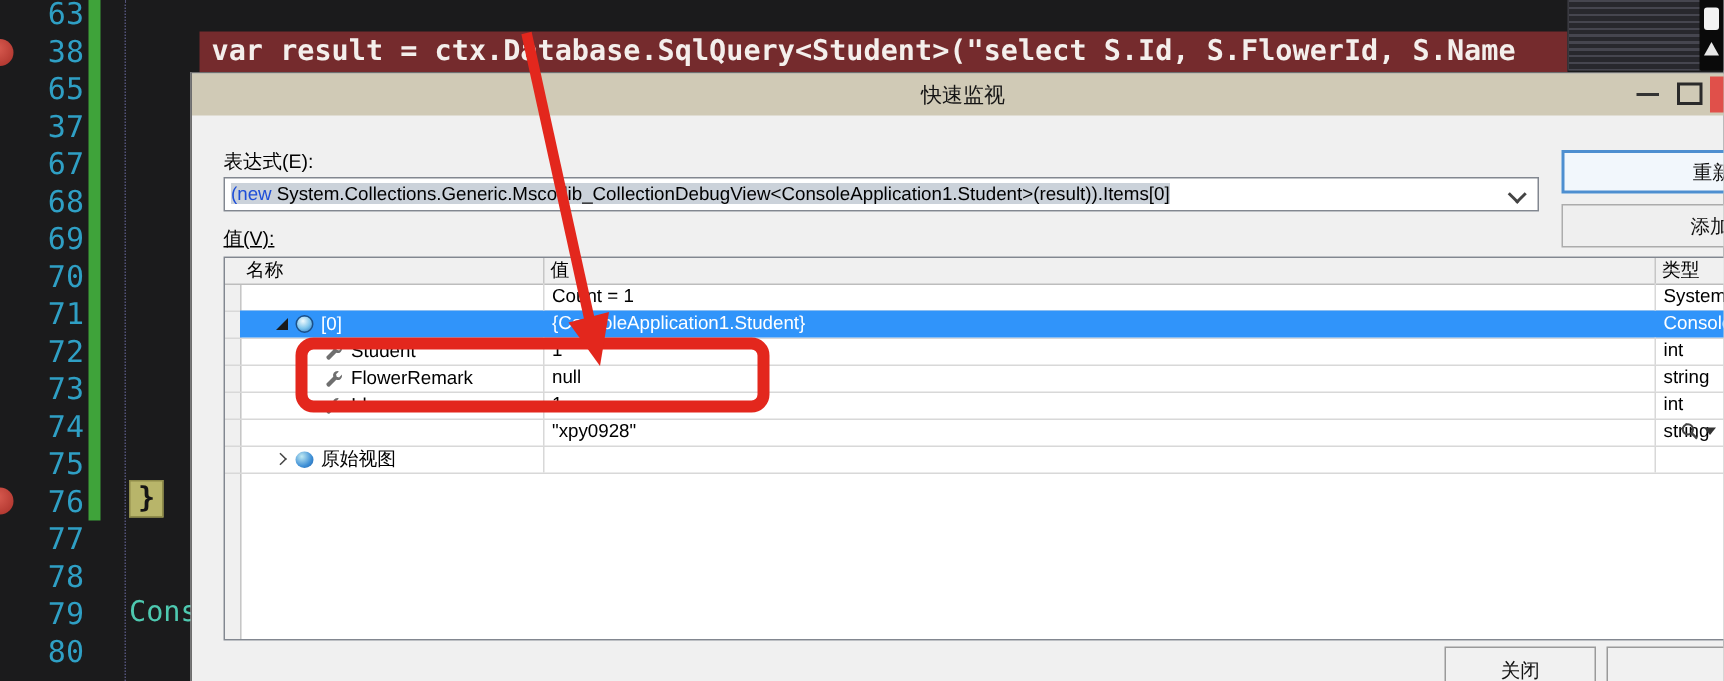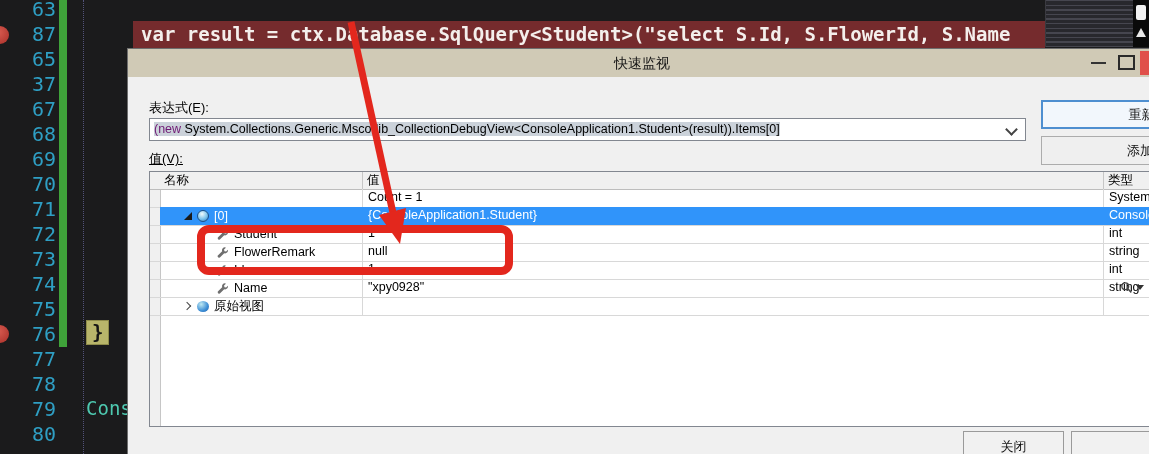--- a/index.html
+++ b/index.html
@@ -37,21 +37,21 @@
   .titlebar{position:absolute;left:0;top:0;right:0;height:28px;background:#d0cab6;}
   .title{text-align:center;line-height:28px;font-size:14px;color:#151515;}
   .win-min{position:absolute;left:963px;top:13px;width:15px;height:2px;background:#333;}
   .win-max{position:absolute;left:990px;top:6px;width:13px;height:11px;border:2px solid #2a2a2a;background:transparent;}
   .win-close{position:absolute;left:1012px;top:2px;width:18px;height:24px;background:#e0504a;}
   .lbl-expr{position:absolute;left:21px;top:50px;}
   .combo{position:absolute;left:21px;top:69px;width:877px;height:23px;background:#fff;
     border:1px solid #828790;box-sizing:border-box;line-height:21px;font-size:12.5px;
     padding-left:4px;white-space:nowrap;overflow:hidden;}
   .selhl{background:#cbd2da;}
-  .kw{color:#701a75;}
+  .kw{color:#1d4ed8;}
   .chev{position:absolute;right:9px;top:6px;width:7px;height:7px;
     border-right:2px solid #444;border-bottom:2px solid #444;transform:rotate(45deg);}
   .btn{position:absolute;text-align:center;background:#e9e9e9;border:1px solid #acacac;
     box-sizing:border-box;font-size:13px;color:#111;}
   .btn-reeval{left:913px;top:51px;width:245px;height:29px;line-height:26px;
     background:#f2f7fc;border:2px solid #4e8fd0;}
   .btn-addwatch{left:913px;top:87px;width:245px;height:29px;line-height:27px;background:#efefef;}
   .btn-close{left:835px;top:382px;width:101px;height:32px;line-height:30px;background:#f1f1f1;border-color:#9a9a9a;}
   .btn-help{left:943px;top:382px;width:215px;height:32px;line-height:30px;background:#f1f1f1;border-color:#9a9a9a;}
   .lbl-val{position:absolute;left:21px;top:101px;text-decoration:underline;}
@@ -87,21 +87,21 @@
   .mag-caret{width:0;height:0;border-left:4px solid transparent;border-right:4px solid transparent;border-top:5px solid #333;}
   
   .overlay{position:absolute;left:0;top:0;z-index:50;pointer-events:none;}
 </style>
 </head>
 <body>
 
 <div class="editor">
   <div class="ln-gutter">
       <div class="ln">63</div>
-      <div class="ln">87</div>
+      <div class="ln">38</div>
       <div class="ln">65</div>
       <div class="ln">37</div>
       <div class="ln">67</div>
       <div class="ln">68</div>
       <div class="ln">69</div>
       <div class="ln">70</div>
       <div class="ln">71</div>
       <div class="ln">72</div>
       <div class="ln">73</div>
       <div class="ln">74</div>
@@ -199,26 +199,20 @@
           <span class="ico-wrench"><svg width="13" height="13" viewBox="0 0 16 16">
               <path d="M11 1.6a3.6 3.6 0 0 0-3.4 4.8L2.9 11.1a1.8 1.8 0 1 0 2.5 2.5l4.7-4.7A3.6 3.6 0 0 0 14.7 4.6l-2.3 2.3-2-.5-.5-2 2.3-2.3A3.6 3.6 0 0 0 11 1.6z" fill="#6f6f6f"></path>
             </svg></span>
           <span>Id</span>
         </div>
       <div class="cell-val">1</div>
       <div class="cell-type">int</div>
     </div>
 
     <div class="trow r5">
-      <div class="cell-name ind2">
-          <span class="ico-wrench"><svg width="13" height="13" viewBox="0 0 16 16">
-              <path d="M11 1.6a3.6 3.6 0 0 0-3.4 4.8L2.9 11.1a1.8 1.8 0 1 0 2.5 2.5l4.7-4.7A3.6 3.6 0 0 0 14.7 4.6l-2.3 2.3-2-.5-.5-2 2.3-2.3A3.6 3.6 0 0 0 11 1.6z" fill="#6f6f6f"></path>
-            </svg></span>
-          <span>Name</span>
-        </div>
       <div class="cell-val">"xpy0928"</div>
       <div class="mag">
           <svg width="13" height="13" viewBox="0 0 16 16">
             <circle cx="6.5" cy="6.5" r="4.2" fill="none" stroke="#444" stroke-width="1.6"></circle>
             <line x1="9.8" y1="9.8" x2="14" y2="14" stroke="#444" stroke-width="2"></line>
           </svg>
           <div class="mag-caret"></div>
         </div>
       <div class="cell-type">string</div>
     </div>

